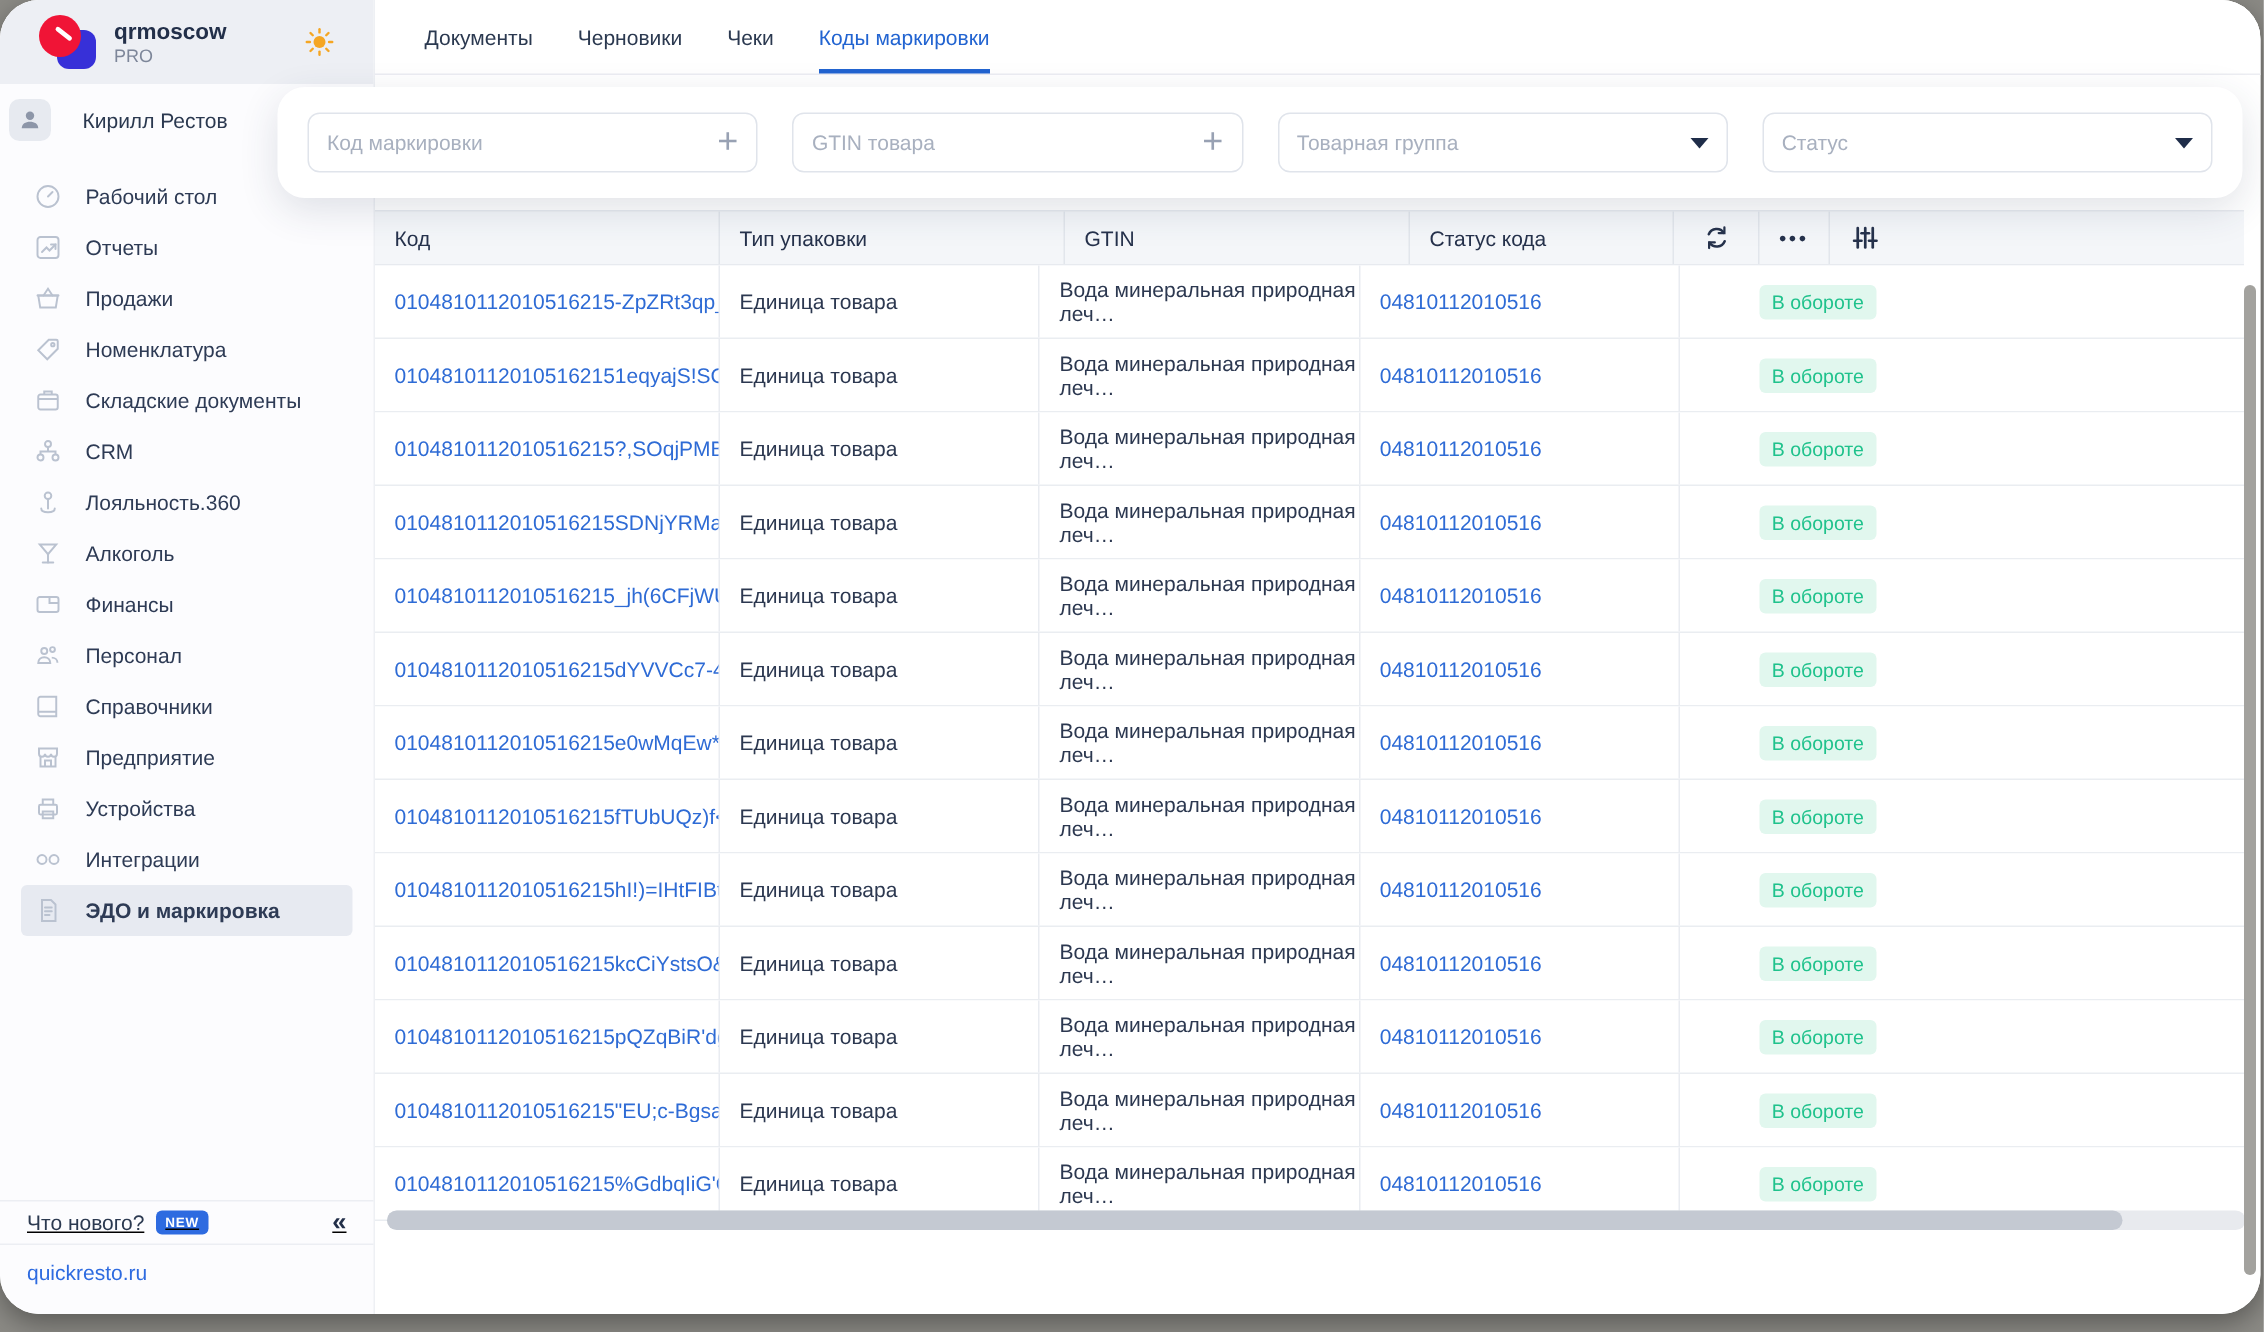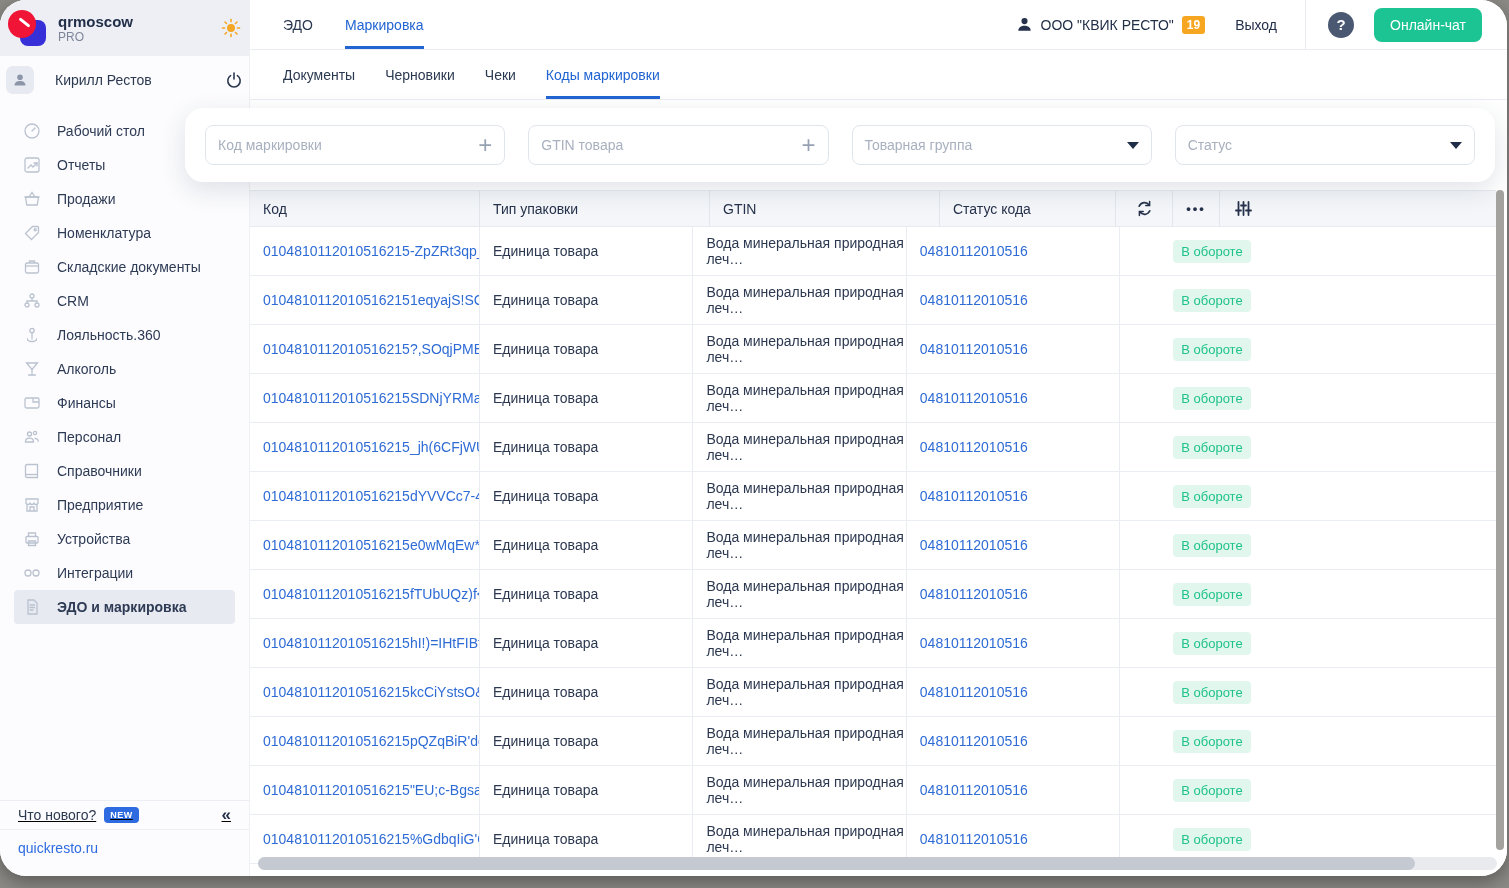--- a/index.html
+++ b/index.html
@@ -4,21 +4,21 @@
 <style>
   * { box-sizing: border-box; margin: 0; padding: 0; }
   html,body { width:1509px; height:888px; overflow:hidden; background:#8b8a85;
     font-family:"Liberation Sans", sans-serif; }
   .window { position:absolute; left:0; top:0; width:1507px; height:876px;
     background:#fff; border-radius:26px; overflow:hidden; box-shadow:0 6px 18px rgba(0,0,0,.35); }
 
   
   .sidebar { position:absolute; left:0; top:0; bottom:0; width:250px; background:#fcfcfe;
     border-right:1px solid #eef0f4; z-index:1; }
-  .logo-strip { height:56px; background:#edeff4; display:flex; align-items:center; padding:0 8px; gap:12px; }
+  .logo-strip { height:56px; background:#edeff4; display:flex; align-items:center; padding:0 26px; gap:12px; }
   .logo-mark { position:relative; width:38px; height:36px; flex:0 0 auto; }
   .logo-sq { position:absolute; right:0; bottom:0; width:26px; height:26px; background:#3730d8; border-radius:8px; }
   .logo-circ { position:absolute; left:0; top:0; width:28px; height:28px; background:#f01436; border-radius:50%; }
   .logo-slash { position:absolute; left:10px; top:11px; width:13px; height:3px; background:#fff; border-radius:2px; transform:rotate(38deg); }
   .brand-name { font-weight:bold; font-size:15px; color:#222f49; line-height:17px; }
   .brand-plan { font-size:12px; color:#7d8699; }
   .sun { margin-left:auto; }
   .user-row { height:48px; display:flex; align-items:center; gap:21px; padding:0 6px; }
   .avatar { width:28px; height:28px; border-radius:7px; background:#e7eaf0; display:flex; align-items:center; justify-content:center; }
   .user-name { font-size:14px; color:#2b3950; }
@@ -303,40 +303,20 @@
         <span class="collapse">«</span>
       </div>
       <div class="sf-row2">
         <a class="site-link" href="#">quickresto.ru</a>
       </div>
     </div>
   </div>
 
   <div class="main">
 
-    <div class="topbar">
-      <div class="toptabs">
-        <div class="toptab">ЭДО</div>
-        <div class="toptab active">Маркировка</div>
-      </div>
-      <div class="top-right">
-        <div class="org">
-          <svg width="17" height="17" viewBox="0 0 16 16" fill="#26324c">
-            <circle cx="8" cy="4.8" r="2.9"></circle>
-              <path d="M2.2 13.8c0-3.1 2.6-4.6 5.8-4.6s5.8 1.5 5.8 4.6z"></path>
-          </svg>
-          <span>ООО "КВИК РЕСТО"</span>
-          <span class="org-badge">19</span>
-        </div>
-        <span class="logout">Выход</span>
-        <div class="top-divider"></div>
-        <div class="help-circle">?</div>
-        <button class="chat-btn">Онлайн-чат</button>
-      </div>
-    </div>
 
     <div class="subtabs">
       <div class="subtab">Документы</div>
       <div class="subtab">Черновики</div>
       <div class="subtab">Чеки</div>
       <div class="subtab active">Коды маркировки</div>
     </div>
 
     <div class="content">
 

